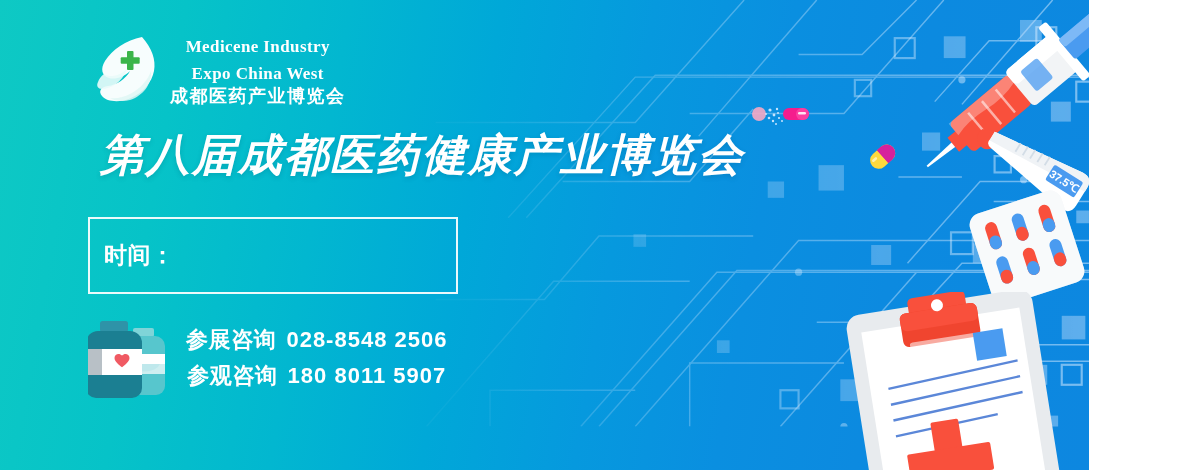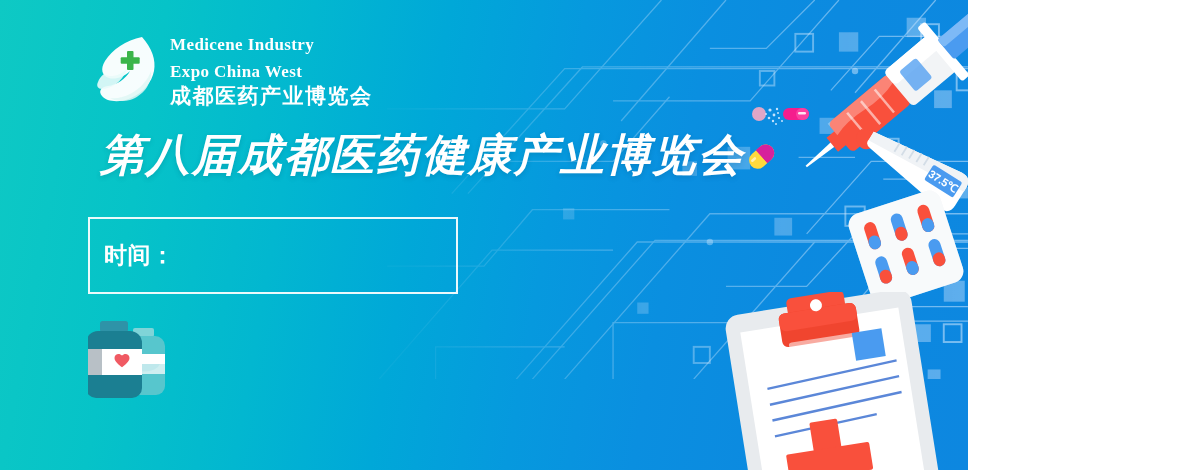--- a/index.html
+++ b/index.html
@@ -2,33 +2,34 @@
 <html><head>
 <meta charset="utf-8">
 <style>
   html, body {
     margin: 0;
     padding: 0;
     background: #ffffff;
   }
   #banner {
     position: relative;
-    width: 968px;
+    width: 1089px;
     height: 470px;
     overflow: hidden;
     font-family: "Liberation Sans", "DejaVu Sans", sans-serif;
     background: linear-gradient(100deg,
         #0ec9c4 0%,
         #06c3c8 16%,
         #02b7d0 30%,
         #00a8d8 43%,
         #0699de 56%,
         #0a8fe0 68%,
         #0c8ae0 80%,
         #0d87e0 100%);
+    text-align: center;
   }
 
   
   .circuit {
     position: absolute;
     inset: 0;
     pointer-events: none;
   }
 
   
@@ -45,21 +46,21 @@
   .logo-en {
     font-family: "Liberation Serif", "DejaVu Serif", serif;
     font-weight: bold;
     font-size: 17px;
     color: #ffffff;
     letter-spacing: .4px;
     white-space: nowrap;
   }
   .logo-en.row2 { margin-top: 10px; }
   .logo-cn {
-    font-size: 21px;
+    font-size: 18px;
     font-weight: bold;
     color: #ffffff;
     letter-spacing: 1.5px;
     margin-top: 5px;
     white-space: nowrap;
   }
 
   
   .headline {
     position: absolute;
@@ -249,20 +250,28 @@
       <path d="M36 38 h41 v20 h-41 z" fill="#ffffff"></path>
       <path d="M36 48 h41 v10 a0 0 0 0 1 0 0 h-41 z" fill="#cfeef0"></path>
       <path d="M41 48 a16 10 0 0 0 31 0 z" fill="#bfe8ec"></path>
 
       <rect x="12" y="5" width="28" height="11" rx="2.5" fill="#2e93a8"></rect>
       <path d="M10 15 h32 a12 12 0 0 1 12 12 v45 a10 10 0 0 1 -10 10 h-36 a10 10 0 0 1 -10 -10 v-45 a12 12 0 0 1 12 -12 z" fill="#1b7f92"></path>
       <path d="M0 33 h54 v26 h-54 z" fill="#b8c0c6"></path>
       <rect x="14" y="33" width="40" height="26" fill="#ffffff"></rect>
       <path d="M34 39.5 c-2.6 -3 -7.5 -1.6 -7.5 2.4 c0 4 5 7 7.5 9.3 c2.5 -2.3 7.5 -5.3 7.5 -9.3 c0 -4 -4.9 -5.4 -7.5 -2.4 z" fill="#f05a63"></path>
     </svg>
+    <div class="contact-lines">
+      <div class="contact-row">
+        <span>参展咨询</span><span class="num">028-8548 2506</span>
+      </div>
+      <div class="contact-row">
+        <span>参观咨询</span><span class="num">180 8011 5907</span>
+      </div>
+    </div>
   </div>
 
   <svg class="art art-dissolve" viewBox="0 0 60 30">
     <circle cx="7" cy="14" r="7" fill="#f7a8c4" opacity=".9"></circle>
     <g fill="#cfe8ff" opacity=".95">
       <circle cx="18" cy="10" r="1.6"></circle>
         <circle cx="22" cy="15" r="1.4"></circle>
       <circle cx="17" cy="18" r="1.3"></circle>
         <circle cx="25" cy="9" r="1.2"></circle>
       <circle cx="21" cy="21" r="1.2"></circle>

